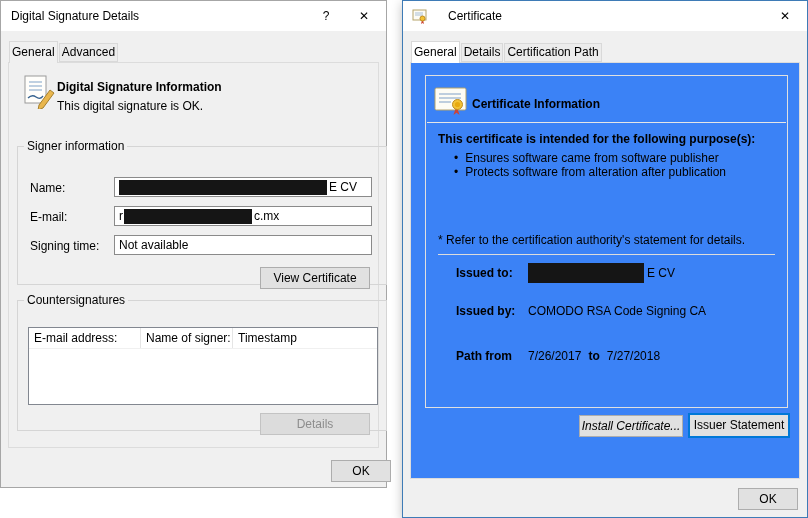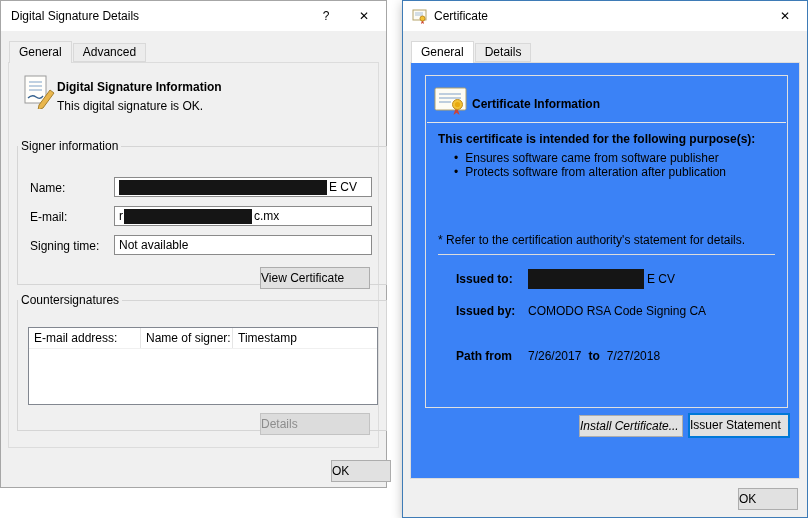--- a/index.html
+++ b/index.html
@@ -3,57 +3,57 @@
 <meta charset="utf-8">
 <style>
   * { margin:0; padding:0; box-sizing:border-box; }
   html,body { width:808px; height:518px; font-family:"Liberation Sans",sans-serif; font-size:12px; color:#000; background:#fff; overflow:hidden; }
   #stage { position:relative; width:808px; height:518px; }
   .dialog { position:absolute; background:#f0f0f0; }
   #left-dialog { left:0; top:0; width:387px; height:488px; border:1px solid #a6a6a6; }
   #right-dialog { left:402px; top:0; width:406px; height:518px; border:1px solid #3e7bb6; box-shadow:0 3px 10px rgba(0,0,0,.25); }
   .titlebar { position:absolute; left:0; top:0; right:0; height:30px; background:#fff; display:flex; align-items:center; }
   .titlebar .ttext { margin-left:10px; flex:1; white-space:nowrap; overflow:hidden; }
-  #right-dialog .titlebar .ttext { margin-left:6px; }
+  #right-dialog .titlebar .ttext { margin-left:20px; }
   .caption-btn { width:44px; height:30px; display:flex; align-items:center; justify-content:center; font-size:12px; cursor:default; }
   .caption-btn.help { width:32px; }
   .tb-icon { width:16px; height:16px; margin-left:9px; flex:0 0 auto; }
 
   .tabs { position:absolute; top:40px; left:8px; height:21px; display:flex; align-items:flex-end; z-index:5; }
-  .tab { height:19px; line-height:17px; padding:0 9px; background:#ececec; border:1px solid #d9d9d9; margin-right:1px; cursor:default; white-space:nowrap; }
+  .tab { height:19px; line-height:17px; padding:0 2px; background:#ececec; border:1px solid #d9d9d9; margin-right:1px; cursor:default; white-space:nowrap; }
   .tab.active { height:22px; line-height:20px; margin-bottom:-1px; border-bottom:none; }
   #left-dialog .tab.active { background:#f0f0f0; }
   #right-dialog .tab.active { background:#fff; }
 
   .tabpage { position:absolute; left:7px; right:7px; top:61px; border:1px solid #dcdcdc; z-index:1;padding-left:20px; }
   #left-page { height:386px; background:#f0f0f0; }
   #right-page { height:417px; background:#3b82f6; }
 
   .abs { position:absolute; }
   #lp-icon { left:14px; top:12px; }
   #lp-heading { left:48px; top:17px; font-weight:bold; }
   #lp-status { left:48px; top:36px; }
 
   fieldset { position:absolute; border:1px solid #d5d5d5; padding:0; }
-  legend { margin-left:0; padding:0 3px; }
+  legend { margin-left:6px; padding:0 3px; }
   #fs-signer { left:8px; top:76px; width:370px; height:146px; }
   #fs-counter { left:8px; top:230px; width:370px; height:138px; }
 
   .flabel { position:absolute; left:12px; }
   .field { position:absolute; left:96px; width:258px; height:20px; background:#fff; border:1px solid #8a8a8a; padding:1px 4px; line-height:16px; white-space:nowrap; overflow:hidden; }
   #lbl-name { top:28px; } #fld-name { top:24px; }
   #lbl-email { top:57px; } #fld-email { top:53px; }
   #lbl-time { top:86px; } #fld-time { top:82px; }
 
   .redact { display:inline-block; background:#151515; height:15px; vertical-align:middle; margin-right:2px; }
   #red-name { width:208px; }
   #red-email { width:128px; margin-left:1px; }
   #red-issued { width:116px; height:20px; vertical-align:-6px; margin-right:3px; }
 
-  .btn { position:absolute; background:#e1e1e1; border:1px solid #adadad; font-family:inherit; font-size:12px; color:#000; text-align:left; line-height:20px; padding:0; cursor:default; }
+  .btn { position:absolute; background:#e1e1e1; border:1px solid #adadad; font-family:inherit; font-size:12px; color:#000; text-align:center; line-height:20px; padding:0; cursor:default; }
   .btn.disabled { background:#dcdcdc; border-color:#c3c3c3; color:#8d8d8d; }
   #btn-viewcert { left:242px; top:114px; width:110px; height:22px; }
   #btn-details { left:242px; top:106px; width:110px; height:22px; }
   #btn-ok-left { left:330px; top:459px; width:60px; height:22px; }
 
   .listview { position:absolute; left:10px; top:20px; width:350px; height:78px; background:#fff; border:1px solid #828790; }
   .lv-header { display:flex; height:21px; background:#fff; border-bottom:1px solid #f0f0f0; }
   .lv-col { padding:3px 5px; border-right:1px solid #e5e5e5; white-space:nowrap; overflow:hidden; }
   .lv-c1 { width:92px; } .lv-c2 { width:112px; } .lv-c3 { flex:1; border-right:none; }
   .lv-body { height:56px; }
@@ -63,21 +63,21 @@
   #rf-heading { left:46px; top:21px; font-weight:bold; }
   .sep { position:absolute; border-top:1px solid #dcdcdc; }
   #rf-sep1 { left:1px; right:1px; top:46px; border-top:1px solid #e6e6e6; }
   #rf-purpose-head { left:12px; top:56px; font-weight:bold; }
   .bullet-row { position:absolute; left:28px; white-space:nowrap; }
   .bullet-row::before { content:"•"; margin-right:7px; }
   #rf-b1 { top:75px; } #rf-b2 { top:89px; }
   #rf-note { left:12px; top:157px; }
   #rf-sep2 { left:12px; right:12px; top:178px; }
   .cert-row { position:absolute; left:30px; white-space:nowrap; }
-  #row-issuedto { top:193px; }
+  #row-issuedto { top:187px; }
   #row-issuedby { top:228px; }
   #row-valid { top:273px; }
   .cert-label { display:inline-block; width:72px; font-weight:bold; }
   .vb { font-weight:bold; margin:0 7px; }
 
   #btn-install { left:168px; top:352px; width:104px; height:22px;font-style:italic; }
   #btn-issuer { left:277px; top:350px; width:102px; height:25px; border:2px solid #0078d7; line-height:21px; }
   #btn-ok-right { left:335px; top:487px; width:60px; height:22px; }
 </style>
 </head>
@@ -152,20 +152,21 @@
         <path d="M10 12 l-1 4 1.5-1 1.5 1 -1-4z" fill="#cc4437"></path>
         <circle cx="10.5" cy="10.5" r="2.5" fill="#f3c234" stroke="#c08c1e"></circle>
       </svg>
       <span class="ttext">Certificate</span>
       <span class="caption-btn">✕</span>
     </div>
 
     <div class="tabs">
       <span class="tab active">General</span>
       <span class="tab">Details</span>
+      <span class="tab">Certification Path</span>
     </div>
 
     <div class="tabpage" id="right-page">
       <div id="rp-frame">
         <svg class="abs" id="rf-icon" width="34" height="30" viewBox="0 0 34 30">
           <rect x="1" y="2" width="31" height="22" rx="1.5" fill="#fdfcf5" stroke="#b5a36a"></rect>
           <line x1="5" y1="8" x2="27" y2="8" stroke="#a9bfd6" stroke-width="1.5"></line>
           <line x1="5" y1="12" x2="27" y2="12" stroke="#a9bfd6" stroke-width="1.5"></line>
           <line x1="5" y1="16" x2="17" y2="16" stroke="#a9bfd6" stroke-width="1.5"></line>
           <path d="M22 21 l-2.5 8 3-2.2 3 2.2 -2.5-8z" fill="#cc4437"></path>

